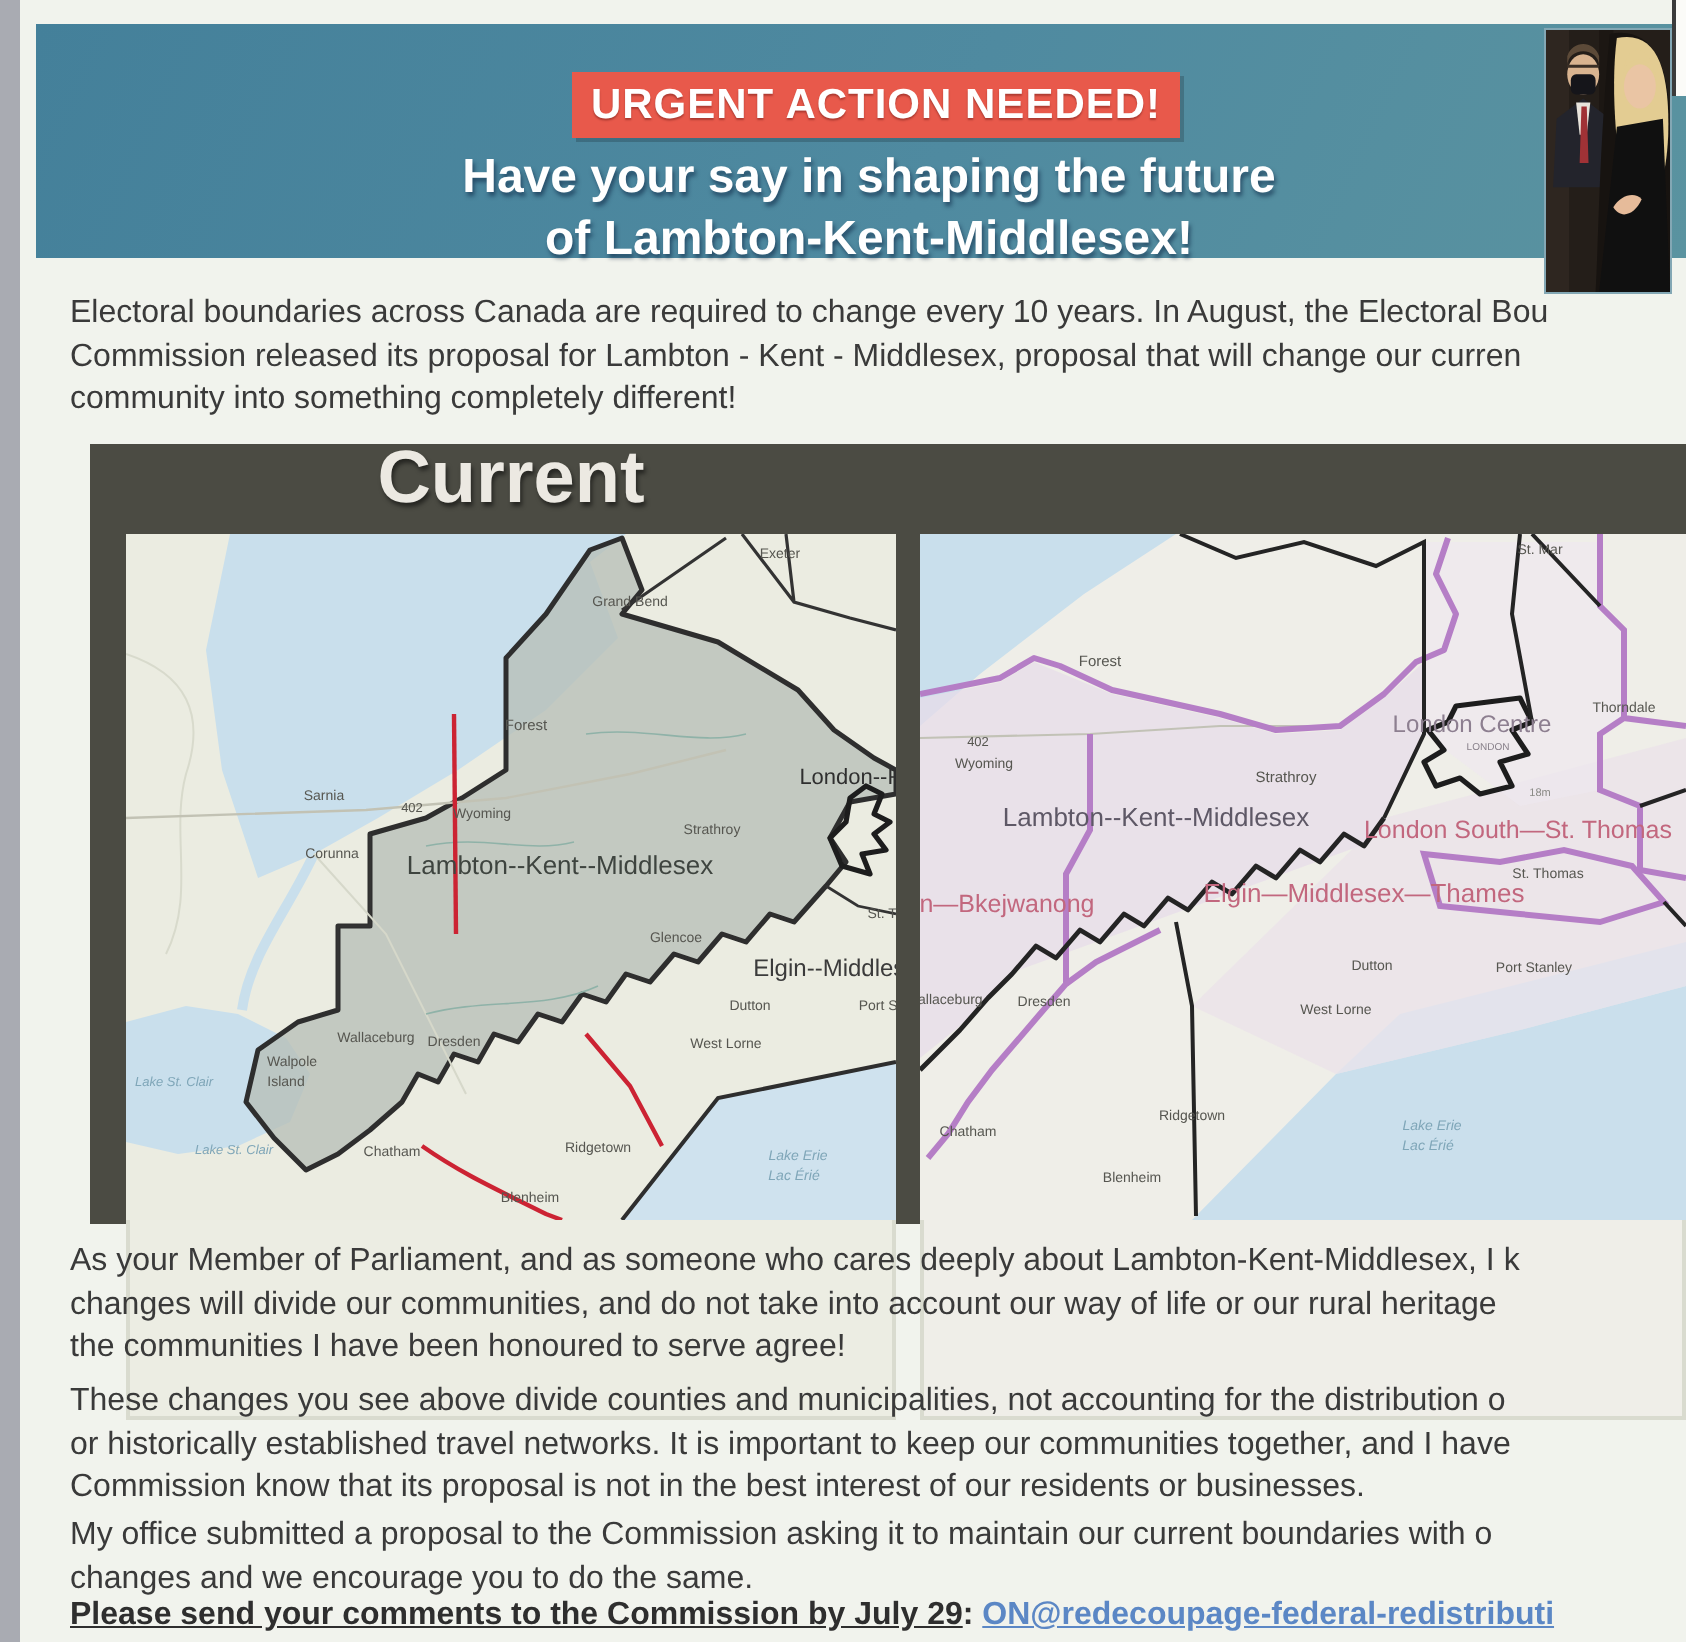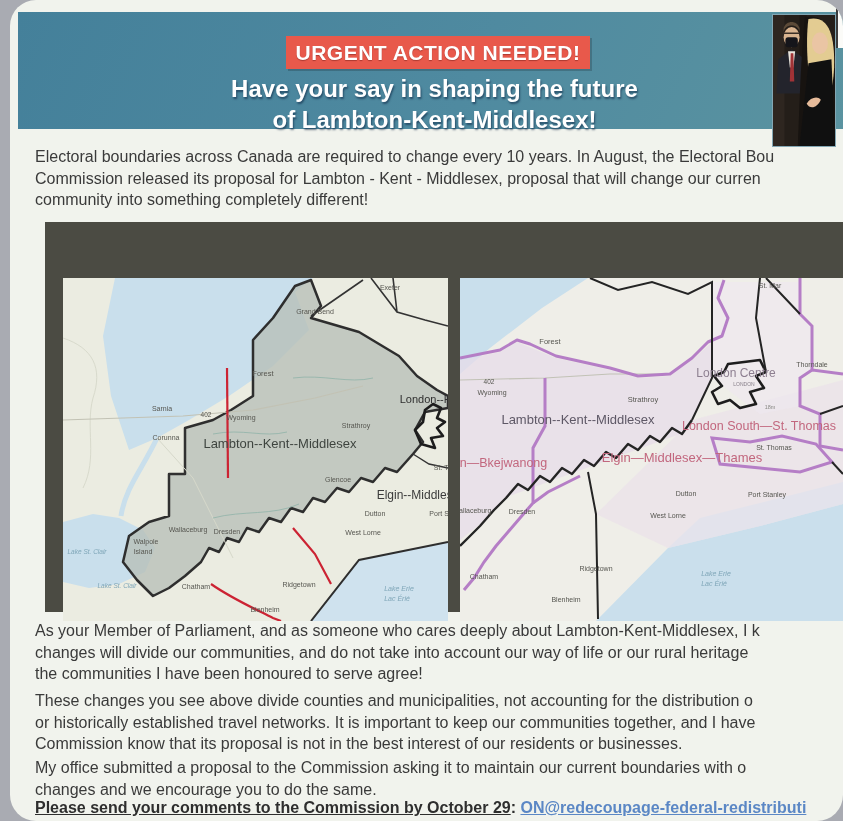--- a/index.html
+++ b/index.html
@@ -7,21 +7,21 @@
     --paper:#f1f3ed; --scan:#a9abb2; --ink:#3a3a3a;
   }
   html,body{margin:0;padding:0;}
   body{
     width:843px;height:821px;position:relative;overflow:hidden;
     background:var(--scan);
     font-family:"Liberation Sans",sans-serif;
   }
   .page{
     position:absolute;left:10px;top:0;width:833px;height:821px;
-    background:var(--paper);overflow:hidden;border-radius:26px;
+    background:var(--paper);overflow:hidden;
   }
   
   .teal-band{
     position:absolute;left:8px;top:12px;right:0;height:117px;
     background:linear-gradient(115deg,#44809a 0%, var(--band) 55%, #5a93a0 100%);
   }
   .urgent-banner{
     position:absolute;left:268px;top:24px;width:304px;height:33px;
     background:var(--banner);box-shadow:2px 2px 0 rgba(0,0,0,.18);
     color:#fff;font-weight:bold;font-size:21px;letter-spacing:.5px;
@@ -59,21 +59,21 @@
     position:absolute;left:35px;top:222px;width:798px;height:390px;
     background:var(--mapbar);
   }
   .map-title{
     position:absolute;top:-4px;height:42px;color:#ece9e2;font-weight:bold;
     font-size:37px;line-height:42px;text-align:center;
     text-shadow:1px 2px 2px rgba(0,0,0,.5);
   }
   .title-current{left:18px;width:385px;}
   .title-proposed{left:415px;width:383px;}
-  .map-box{position:absolute;top:56px;height:343px;background:#ecede3;
+  .map-box{position:absolute;top:45px;height:443px;background:#ecede3;
     box-shadow:0 0 0 2px #d9dbcf inset;}
   .box-current{left:18px;width:385px;}
   .box-proposed{left:415px;width:383px;background:#efeee8;}
   svg{display:block;}
 </style>
 </head>
 <body>
 
 <div class="page">
 
@@ -105,20 +105,21 @@
   </svg>
   <div class="scan-sliver"></div>
 
   <div class="tblock intro">
     <div>Electoral boundaries across Canada are required to change every 10 years. In August, the Electoral Bou</div>
     <div>Commission released its proposal for Lambton - Kent - Middlesex, proposal that will change our curren</div>
     <div>community into something completely different!</div>
   </div>
 
   <div class="maps-panel">
+    <div class="map-title title-current">Current</div>
 
     <div class="map-box box-current">
       <svg viewBox="0 0 385 343" width="385" height="343">
         <rect width="385" height="343" fill="#ebece1"></rect>
         <path d="M0,60 C30,70 40,90 30,120 C22,150 35,180 20,210" stroke="#d8dacc" fill="none"></path>
         <path d="M52,0 L250,0 L232,14 L246,52 L210,88 L166,118 L126,142 L94,160 L66,172 L48,118 L40,58 Z" fill="#c9dfec"></path>
         <path d="M94,160 C80,190 62,210 58,238" stroke="#c9dfec" stroke-width="5" fill="none"></path>
         <path d="M0,244 L30,236 L56,240 L80,252 L92,270 L82,294 L56,306 L26,310 L0,304 Z" fill="#c9dfec"></path>
         <path d="M385,264 L296,282 L248,343 L385,343 Z" fill="#cfe2ee"></path>
         <path d="M232,8 L248,2 L258,28 L248,40 L296,54 L336,78 L354,98 L374,112 L385,118 L385,130 L362,134 L352,152 L360,164 L350,176 L334,194 L322,190 L310,204 L298,200 L286,214 L274,210 L262,224 L250,220 L240,234 L228,230 L218,244 L206,240 L196,254 L184,250 L176,264 L164,260 L156,274 L146,270 L138,284 L122,298 L106,310 L90,318 L74,302 L60,284 L66,258 L86,244 L106,238 L106,196 L122,196 L122,150 L150,142 L168,132 L190,118 L190,62 L210,40 Z" fill="#b6beb5" fill-opacity="0.75" stroke="#2e2e2e" stroke-width="2.5" stroke-linejoin="round"></path>
@@ -226,17 +227,17 @@
     <div>or historically established travel networks. It is important to keep our communities together, and I have</div>
     <div>Commission know that its proposal is not in the best interest of our residents or businesses.</div>
   </div>
 
   <div class="tblock p3">
     <div>My office submitted a proposal to the Commission asking it to maintain our current boundaries with o</div>
     <div>changes and we encourage you to do the same.</div>
   </div>
 
   <div class="footer-line">
-    <span class="bold-u">Please send your comments to the Commission by October 29</span><span class="sep">:</span>
+    <span class="bold-u">Please send your comments to the Commission by July 29</span><span class="sep">:</span>
     <a href="#">ON@redecoupage-federal-redistributi</a>
   </div>
 
 </div>
 
 </body></html>

